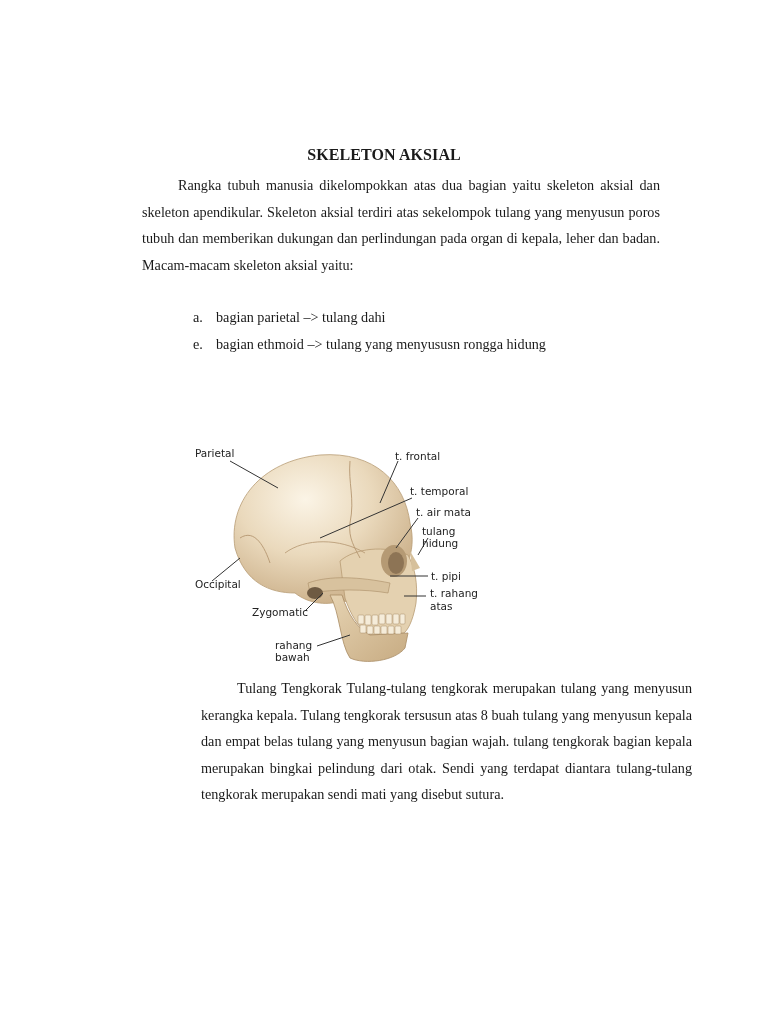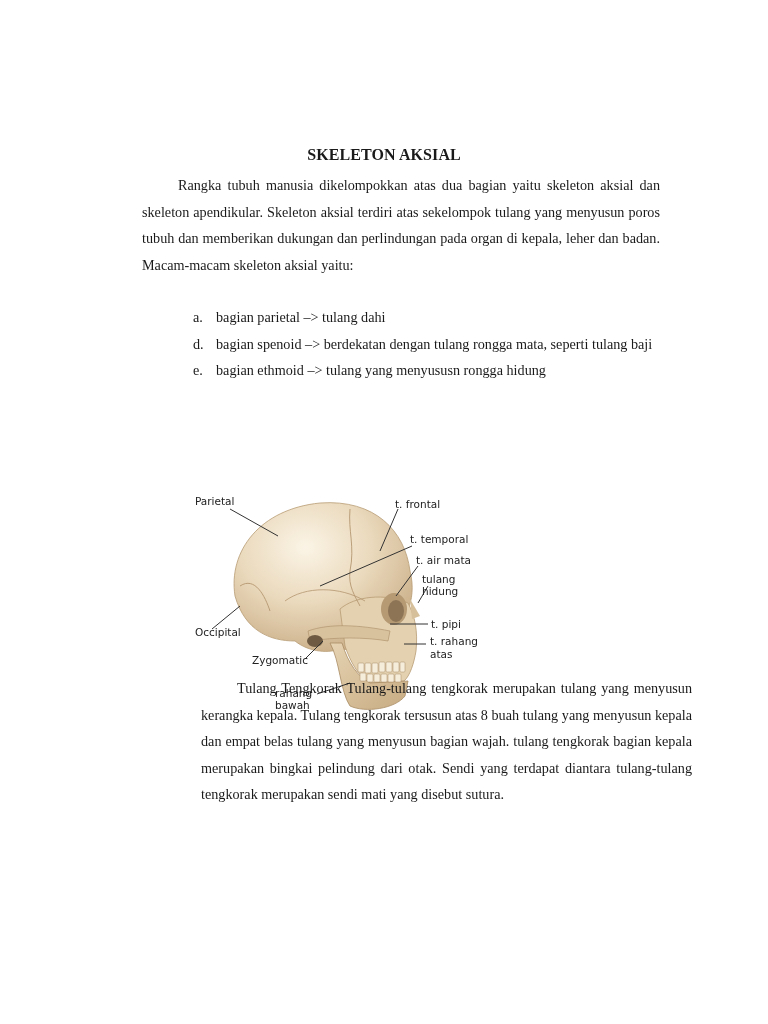--- a/index.html
+++ b/index.html
@@ -15,38 +15,37 @@
     }
     .para {
       position: absolute; text-align: justify; line-height: 26.5px;
     }
     .para1 { left: 142px; width: 518px; top: 172px; text-indent: 36px; }
     .list1 { position: absolute; left: 146px; top: 278px; line-height: 26.5px; }
     .list1 .num { display: inline-block; width: 24px; }
     .sublist { position: absolute; left: 173px; top: 304px; line-height: 26.5px; margin-left: 20px; }
     .sublist .row { white-space: nowrap; }
     .sublist .letter { display: inline-block; width: 23px; }
-    .figure { position: absolute; left: 190px; top: 443px; width: 290px; height: 225px; margin-top: 48px; }
+    .figure { position: absolute; left: 190px; top: 443px; width: 290px; height: 225px; }
     .figure svg { width: 290px; height: 225px; display: block; }
     .lbl { font-family: "DejaVu Sans", "Liberation Sans", sans-serif; font-size: 10.5px; fill: #222; }
     .para2 { left: 169px; width: 491px; top: 675px; text-indent: 36px; margin-left: 32px; }
   </style>
 </head>
 <body>
 
 <div class="page">
 
   <div class="title">SKELETON AKSIAL</div>
 
   <div class="para para1">Rangka tubuh manusia dikelompokkan atas dua bagian yaitu skeleton aksial dan skeleton apendikular. Skeleton aksial terdiri atas sekelompok tulang yang menyusun poros tubuh dan memberikan dukungan dan perlindungan pada organ di kepala, leher dan badan. Macam-macam skeleton aksial yaitu:</div>
 
 
   <div class="sublist">
     <div class="row"><span class="letter">a.</span><span>bagian parietal –&gt; tulang dahi</span></div>
-    <div class="row"><span class="letter">d.</span><span>bagian spenoid –&gt; berdekatan dengan tulang rongga mata, seperti tulang baji</span></div>
     <div class="row"><span class="letter">e.</span><span>bagian ethmoid –&gt; tulang yang menyususn rongga hidung</span></div>
   </div>
 
   <div class="figure">
     <svg viewBox="0 0 290 225">
       <defs>
         <radialGradient id="cranium" cx="0.4" cy="0.3" r="0.75">
           <stop offset="0" stop-color="#fbf4e6"></stop>
           <stop offset="0.5" stop-color="#ead9bc"></stop>
           <stop offset="1" stop-color="#c9ad86"></stop>

